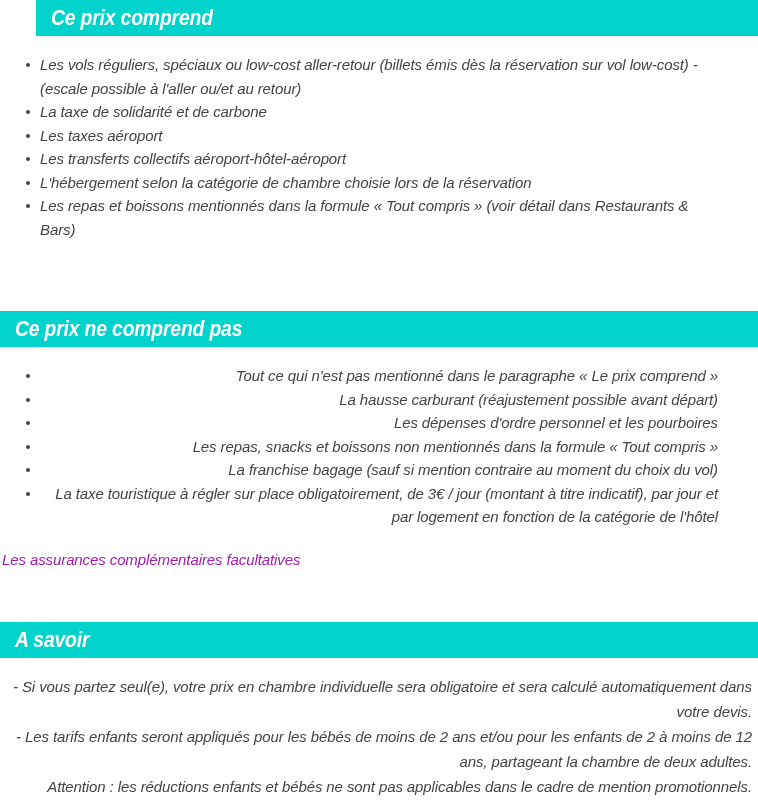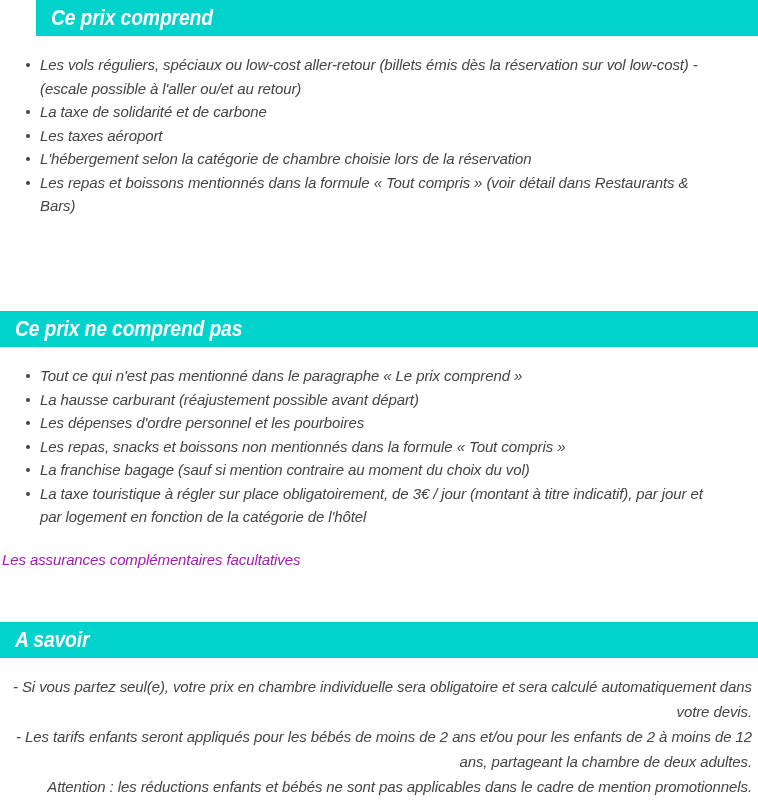--- a/index.html
+++ b/index.html
@@ -91,40 +91,41 @@
     padding: 0 6px 0 2px;
     letter-spacing: -0.1px;
     text-align: right;
   }
 
   
   .bar-1 { position: absolute; left: 0; top: 0px; margin-left: 36px; }
   .body-1 { position: absolute; left: 0; top: 53px; width: 758px; }
 
   .bar-2 { position: absolute; left: 0; top: 311px; }
-  .body-2 { position: absolute; left: 0; top: 364px; width: 758px; }
+  .body-2 { position: absolute; left: 0; top: 364px; width: 758px; text-align: right; }
   .plain-1 { position: absolute; left: 0; top: 548px; width: 758px; }
 
   .bar-3 { position: absolute; left: 0; top: 622px; }
   .body-3 { position: absolute; left: 0; top: 674px; width: 758px; }
 </style>
 </head>
 <body>
 
 <div class="page">
 
   <div class="section-bar bar-1">
     <span class="section-bar-title">Ce prix comprend</span>
   </div>
 
   <div class="section-body body-1">
     <ul class="bullets">
       <li>Les vols réguliers,  spéciaux ou low-cost aller-retour (billets émis dès la réservation sur vol low-cost) - (escale possible à l'aller ou/et au retour)</li>
       <li>La taxe de solidarité et de carbone</li>
       <li>Les taxes aéroport</li>
+      <li>Les transferts collectifs aéroport-hôtel-aéroport</li>
       <li>L'hébergement selon la catégorie de chambre choisie lors de la réservation</li>
       <li>Les repas et boissons mentionnés dans la formule « Tout compris » (voir détail dans Restaurants &amp; Bars)</li>
     </ul>
   </div>
 
   <div class="section-bar bar-2">
     <span class="section-bar-title">Ce prix ne comprend pas</span>
   </div>
 
   <div class="section-body body-2">

